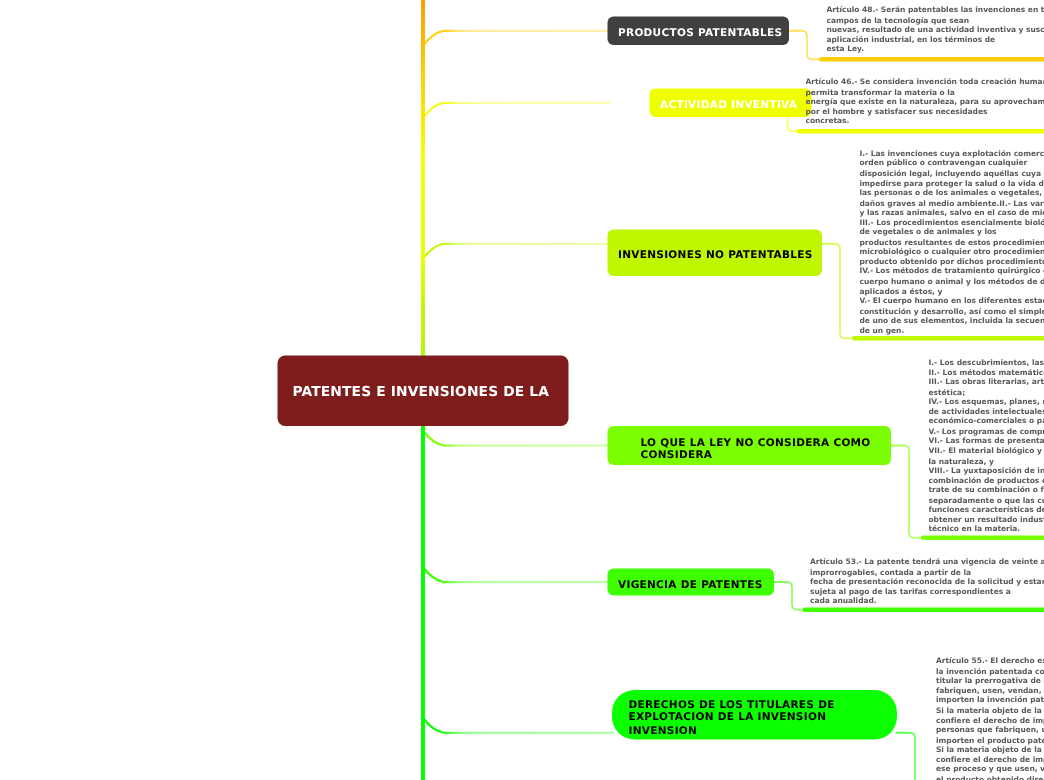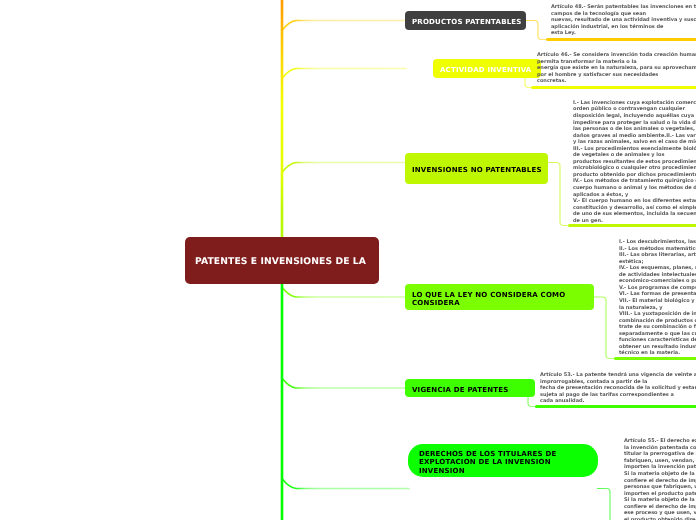--- a/index.html
+++ b/index.html
@@ -137,36 +137,36 @@
       </div>
       <div class="note" style="left: 537px; top: 52.1px;"><div class="nline">Artículo 46.- Se considera invención toda creación humana que</div><div class="nline">permita transformar la materia o la</div><div class="nline">energía que existe en la naturaleza, para su aprovechamiento</div><div class="nline">por el hombre y satisfacer sus necesidades</div><div class="nline">concretas.</div></div>
       <div class="bar" style="left: 531px; top: 86px; width: 229px; background: rgb(239, 255, 0);"></div>
       <div class="node bnode" style="left: 405px; top: 153px; width: 143px; height: 31px; background: rgb(191, 247, 0); padding-left: 7px; color: rgb(0, 0, 0);">
         <div class="lbl">
           <div class="tline">INVENSIONES NO PATENTABLES</div>
         </div>
       </div>
       <div class="note" style="left: 573px; top: 99.9px;"><div class="nline">I.- Las invenciones cuya explotación comercial sea contraria al</div><div class="nline">orden público o contravengan cualquier</div><div class="nline">disposición legal, incluyendo aquéllas cuya explotación deba</div><div class="nline">impedirse para proteger la salud o la vida de</div><div class="nline">las personas o de los animales o vegetales, o para evitar</div><div class="nline">daños graves al medio ambiente.II.- Las variedades vegetales</div><div class="nline">y las razas animales, salvo en el caso de microorganismos;</div><div class="nline">III.- Los procedimientos esencialmente biológicos para la obtención</div><div class="nline">de vegetales o de animales y los</div><div class="nline">productos resultantes de estos procedimientos, salvo el proceso</div><div class="nline">microbiológico o cualquier otro procedimiento técnico, así como el</div><div class="nline">producto obtenido por dichos procedimientos;</div><div class="nline">IV.- Los métodos de tratamiento quirúrgico o terapéutico del</div><div class="nline">cuerpo humano o animal y los métodos de diagnóstico</div><div class="nline">aplicados a éstos, y</div><div class="nline">V.- El cuerpo humano en los diferentes estadios de su</div><div class="nline">constitución y desarrollo, así como el simple descubrimiento</div><div class="nline">de uno de sus elementos, incluida la secuencia total o parcial</div><div class="nline">de un gen.</div></div>
       <div class="bar" style="left: 568px; top: 224px; width: 192px; background: rgb(191, 247, 0);"></div>
-      <div class="node bnode" style="left: 405px; top: 284px; width: 189px; height: 26px; background: rgb(123, 255, 0); padding-left: 7px; color: rgb(0, 0, 0);">
+      <div class="node bnode" style="left: 405px; top: 284px; width: 189px; height: 26px; background: rgb(123, 255, 0); padding-left: 22px; color: rgb(0, 0, 0);">
         <div class="lbl">
           <div class="tline">LO QUE LA LEY NO CONSIDERA COMO</div>
           <div class="tline">CONSIDERA</div>
         </div>
       </div>
       <div class="note" style="left: 619px; top: 239.1px;"><div class="nline">I.- Los descubrimientos, las leyes y principios científicos;</div><div class="nline">II.- Los métodos matemáticos;</div><div class="nline">III.- Las obras literarias, artísticas o cualquier otra creación</div><div class="nline">estética;</div><div class="nline">IV.- Los esquemas, planes, reglas y métodos para el ejercicio</div><div class="nline">de actividades intelectuales, en materia de juegos o</div><div class="nline">económico-comerciales o para hacer negocios;</div><div class="nline">V.- Los programas de computación;</div><div class="nline">VI.- Las formas de presentación de información;</div><div class="nline">VII.- El material biológico y genético tal como se encuentran en</div><div class="nline">la naturaleza, y</div><div class="nline">VIII.- La yuxtaposición de invenciones conocidas o mezclas de</div><div class="nline">combinación de productos conocidos, su variación, cuando se</div><div class="nline">trate de su combinación o fusión de tal manera que no puedan</div><div class="nline">separadamente o que las cualidades o funciones características</div><div class="nline">funciones características de las mismas se modifiquen para</div><div class="nline">obtener un resultado industrial o un uso no obvio para un</div><div class="nline">técnico en la materia.</div></div>
       <div class="bar" style="left: 614px; top: 357px; width: 146px; background: rgb(123, 255, 0);"></div>
-      <div class="node bnode" style="left: 405px; top: 379px; width: 130px; height: 18px; background: rgb(61, 255, 0); padding-left: 7px; color: rgb(0, 0, 0);">
+      <div class="node bnode" style="left: 405px; top: 379px; width: 111px; height: 18px; background: rgb(61, 255, 0); padding-left: 7px; color: rgb(0, 0, 0);">
         <div class="lbl">
           <div class="tline">VIGENCIA DE PATENTES</div>
         </div>
       </div>
       <div class="note" style="left: 540px; top: 372.1px;"><div class="nline">Artículo 53.- La patente tendrá una vigencia de veinte años</div><div class="nline">improrrogables, contada a partir de la</div><div class="nline">fecha de presentación reconocida de la solicitud y estará</div><div class="nline">sujeta al pago de las tarifas correspondientes a</div><div class="nline">cada anualidad.</div></div>
       <div class="bar" style="left: 535px; top: 405px; width: 225px; background: rgb(61, 255, 0);"></div>
-      <div class="node bnode" style="left: 408px; top: 444px; width: 190px; height: 33px; background: rgb(11, 255, 0); padding-left: 11px; color: rgb(0, 0, 0); border-radius: 15px;">
+      <div class="node bnode" style="left: 408px; top: 460px; width: 190px; height: 33px; background: rgb(11, 255, 0); padding-left: 11px; color: rgb(0, 0, 0); border-radius: 15px;">
         <div class="lbl">
           <div class="tline">DERECHOS DE LOS TITULARES DE</div>
           <div class="tline">EXPLOTACION DE LA INVENSION</div>
           <div class="tline">INVENSION</div>
         </div>
       </div>
       <div class="note" style="left: 624px; top: 438.3px;"><div class="nline">Artículo 55.- El derecho exclusivo de explotación de</div><div class="nline">la invención patentada confiere a su</div><div class="nline">titular la prerrogativa de impedir a otras personas que</div><div class="nline">fabriquen, usen, vendan, ofrezcan en venta o</div><div class="nline">importen la invención patentada sin su consentimiento.</div><div class="nline">Si la materia objeto de la patente es un producto, se</div><div class="nline">confiere el derecho de impedir a otras</div><div class="nline">personas que fabriquen, usen, vendan, ofrezcan en venta o</div><div class="nline">importen el producto patentado;</div><div class="nline">Si la materia objeto de la patente es un proceso, se</div><div class="nline">confiere el derecho de impedir a otras personas que utilicen</div><div class="nline">ese proceso y que usen, vendan, ofrezcan en venta o importen</div><div class="nline">el producto obtenido directamente de ese proceso.</div></div>
     </div>
 </div>
 

